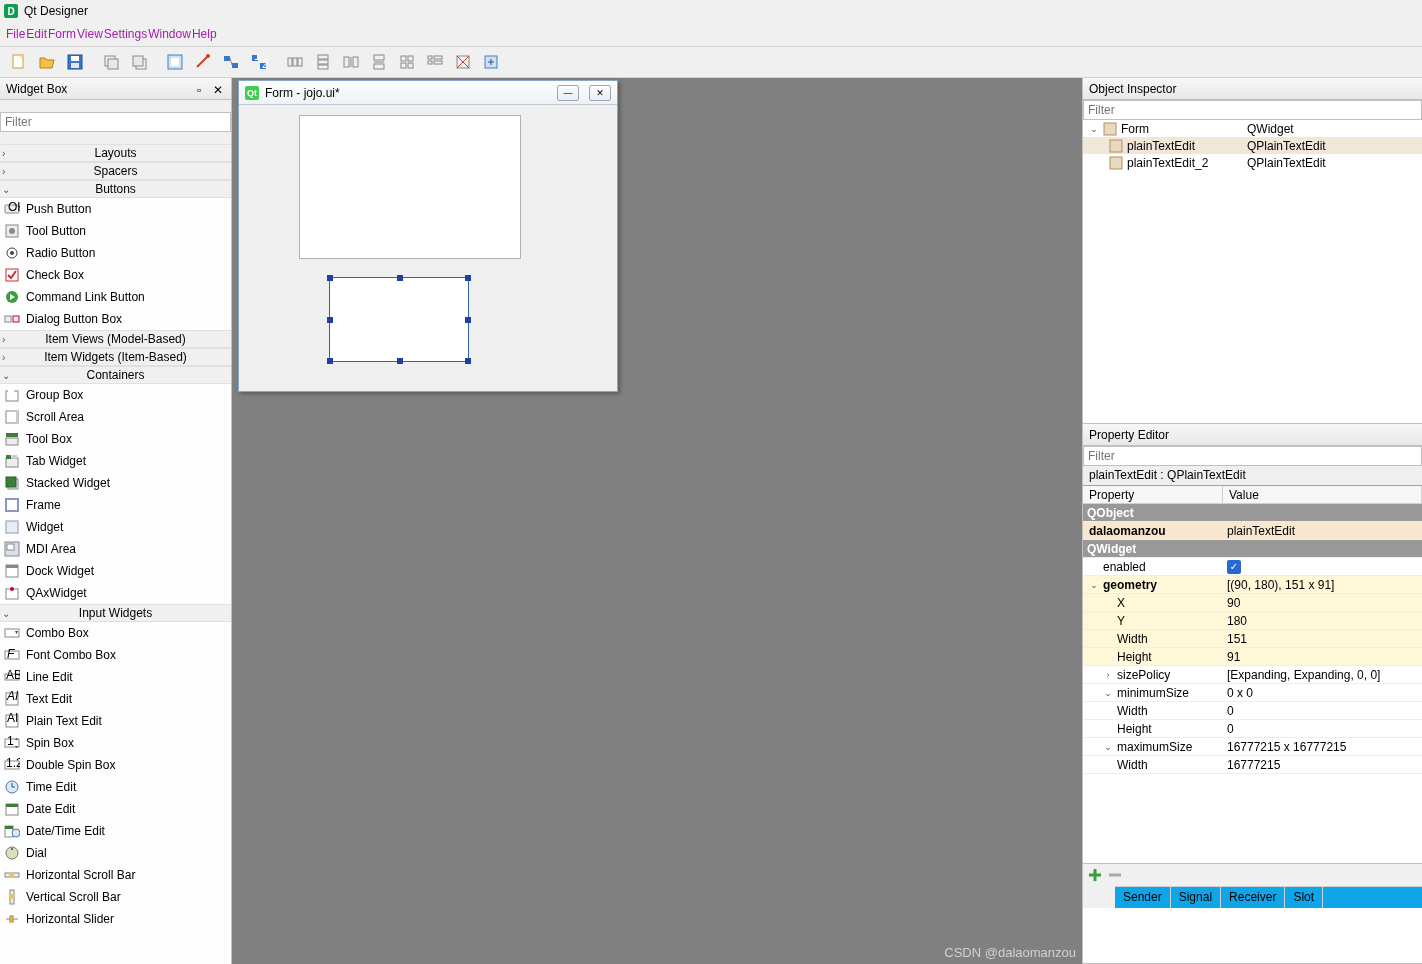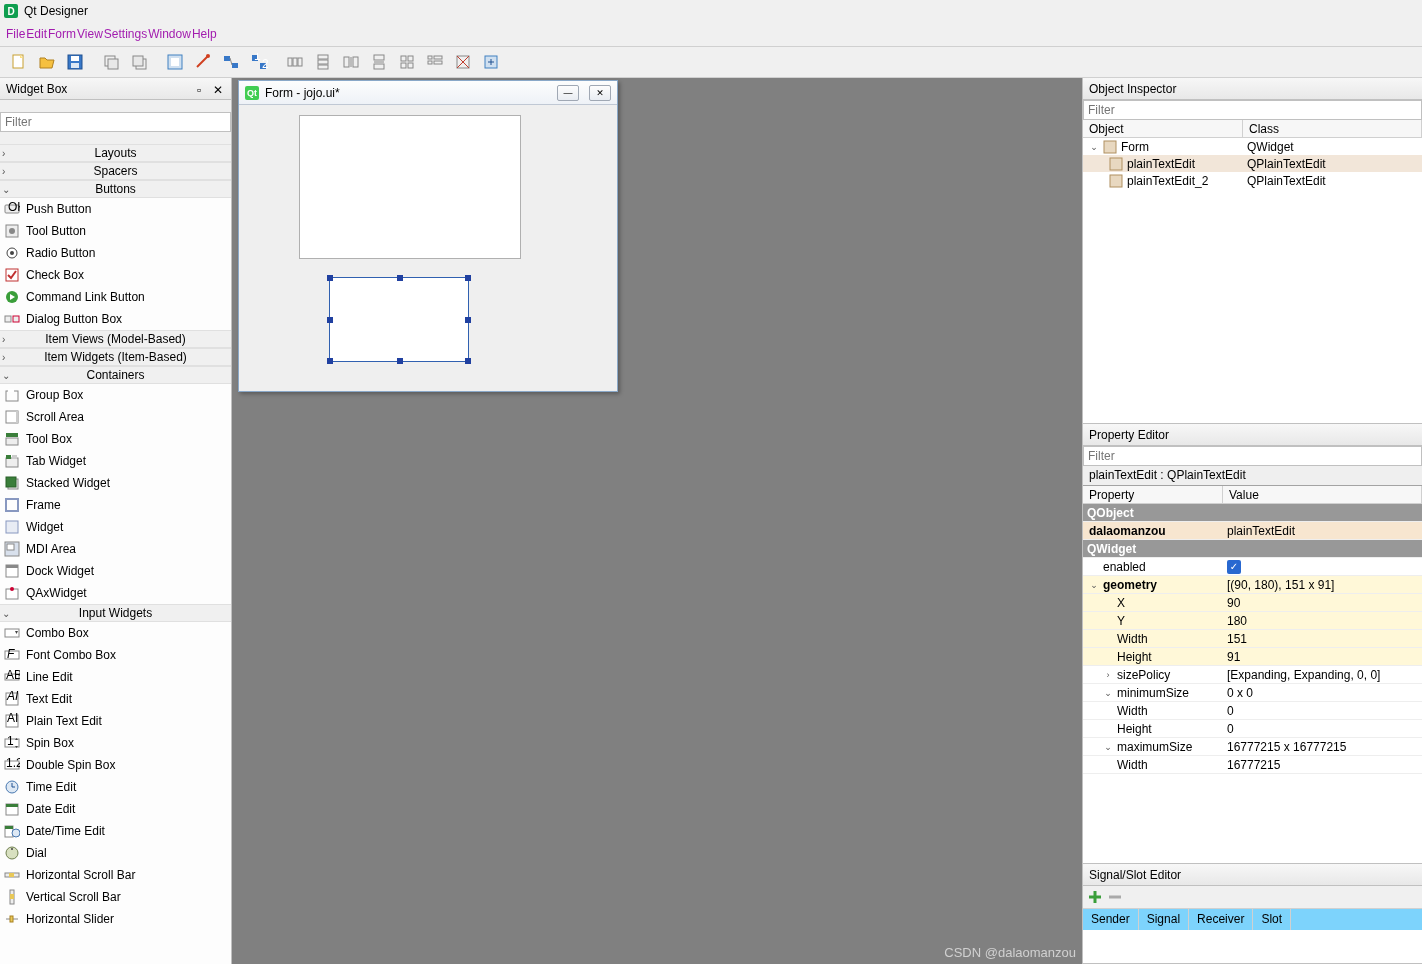--- a/index.html
+++ b/index.html
@@ -46,21 +46,21 @@
 .pe-header div { padding:2px 6px; border-right:1px solid #d0d0d0; }
 .pe-body { flex:1; background:#fff; overflow:auto; }
 .pe-row { height:18px; display:flex; align-items:center; border-bottom:1px solid #eee; }
 .pe-row .prop { width:140px; padding-left:6px; display:flex;align-items:center;gap:4px; }
 .pe-row .val { flex:1; padding-left:4px; }
 .pe-group { background:#989898; color:#fff; font-weight:bold; }
 .pe-yellow { background:#fff8d8; }
 .pe-on-sel { background:#f7e6d0; }
 .exp-sym { font-size:9px; color:#555; width:10px; text-align:center; }
 .sse-toolbar { height:22px; display:flex;align-items:center; padding:0 4px; gap:4px; background:#f0f0f0; }
-.sse-tabs { height:22px; display:flex; border-top:1px solid #d0d0d0; background:#7dd3fc; }
+.sse-tabs { height:22px; display:flex; border-top:1px solid #d0d0d0; background:#0ea5e9;margin-left:32px; }
 .sse-tabs div { padding:3px 8px; border-right:1px solid #d0d0d0; }
 .sse-body { flex:1; background:#fff; }
 .watermark { position:absolute; right:6px; bottom:4px; color:#d0d0d0; font-size:13px; }
 svg { display:block; }
 </style>
 </head>
 <body>
 
 <div class="titlebar">
   <div class="app-icon">D</div>
@@ -542,24 +542,20 @@
     <div class="watermark">CSDN @dalaomanzou</div>
   </div>
 
   <div class="right-panel">
 
     <div class="right-section" style="height:346px;">
       <div class="panel-title">
         <span>Object Inspector</span>
       </div>
       <input class="filter-input" placeholder="Filter" style="">
-      <div class="oi-header">
-        <div style="width:160px;">Object</div>
-        <div style="flex:1;">Class</div>
-      </div>
       <div class="oi-body" id="oi-body">
           <div class="oi-row">
             <div class="obj" style="padding-left: 6px;">
               <span class="exp-sym">⌄</span>
               <span>
                 <svg width="14" height="14">
                   <rect x="1" y="1" width="12" height="12" fill="#e8d8c0" stroke="#b09060"></rect>
                 </svg>
               </span>
               <span>Form</span>
@@ -691,23 +687,20 @@
           <div class="pe-row">
             <div class="prop" style="padding-left: 34px;">
               <span>Width</span>
             </div>
             <div class="val">16777215</div>
           </div>
         </div>
     </div>
 
     <div class="right-section" style="height:100px;">
-      <div class="panel-title">
-        <span>Signal/Slot Editor</span>
-      </div>
       <div class="sse-toolbar">
         <span>
             <svg width="16" height="16">
               <path d="M8 2 L8 14 M2 8 L14 8" stroke="#3a9e3a" stroke-width="3"></path>
             </svg>
           </span>
         <span>
             <svg width="16" height="16">
               <path d="M2 8 L14 8" stroke="#aaa" stroke-width="3"></path>
             </svg>

